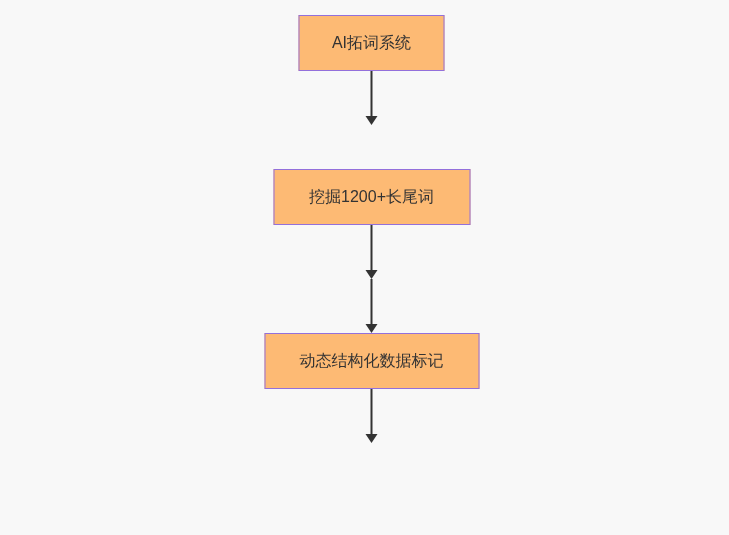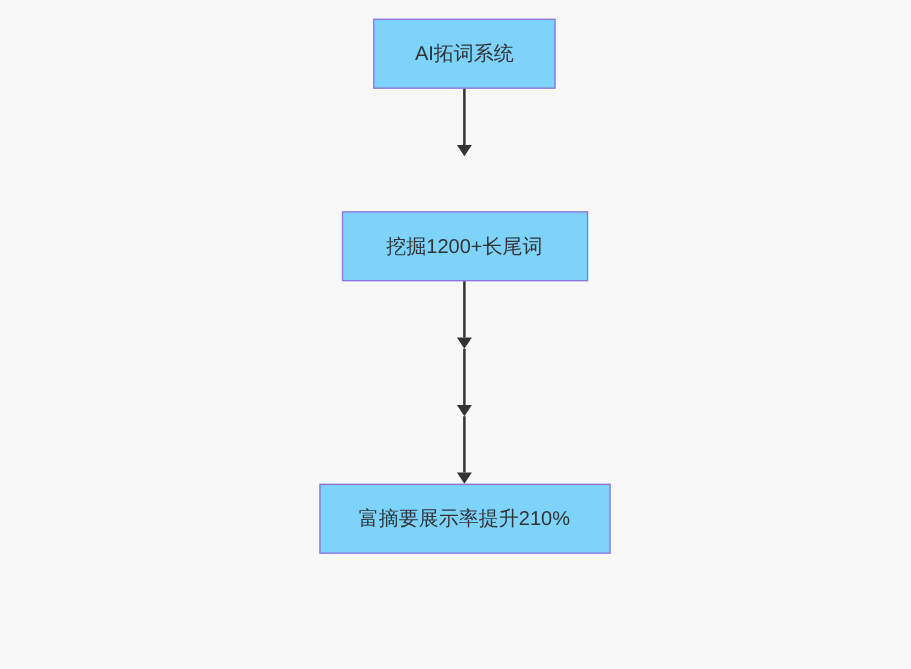--- a/index.html
+++ b/index.html
@@ -24,21 +24,21 @@
     top: 15px;
     left: 50%;
     transform: translateX(calc(-50% + 7px));
     display: flex;
     flex-direction: column;
     align-items: center;
   }
   .node {
     box-sizing: border-box;
     height: 56px;
-    background: #7dd3fc;
+    background: #fdba74;
     border: 1px solid #9370DB;
     color: #333333;
     font-size: 16px;
     display: flex;
     align-items: center;
     justify-content: center;
     padding: 0 20px;
     white-space: nowrap;
   }
   .node-1 { min-width: 146px; }
@@ -88,24 +88,24 @@
       <div class="line"></div>
       <div class="arrowhead"></div>
     </div>
 
 
     <div class="edge">
       <div class="line"></div>
       <div class="arrowhead"></div>
     </div>
 
+    <div class="node node-4">
+      <span>动态结构化数据标记</span>
+    </div>
 
     <div class="edge">
       <div class="line"></div>
       <div class="arrowhead"></div>
     </div>
 
-    <div class="node node-5">
-      <span>富摘要展示率提升210%</span>
-    </div>
 
   </div>
 </div>
 
 </body></html>

